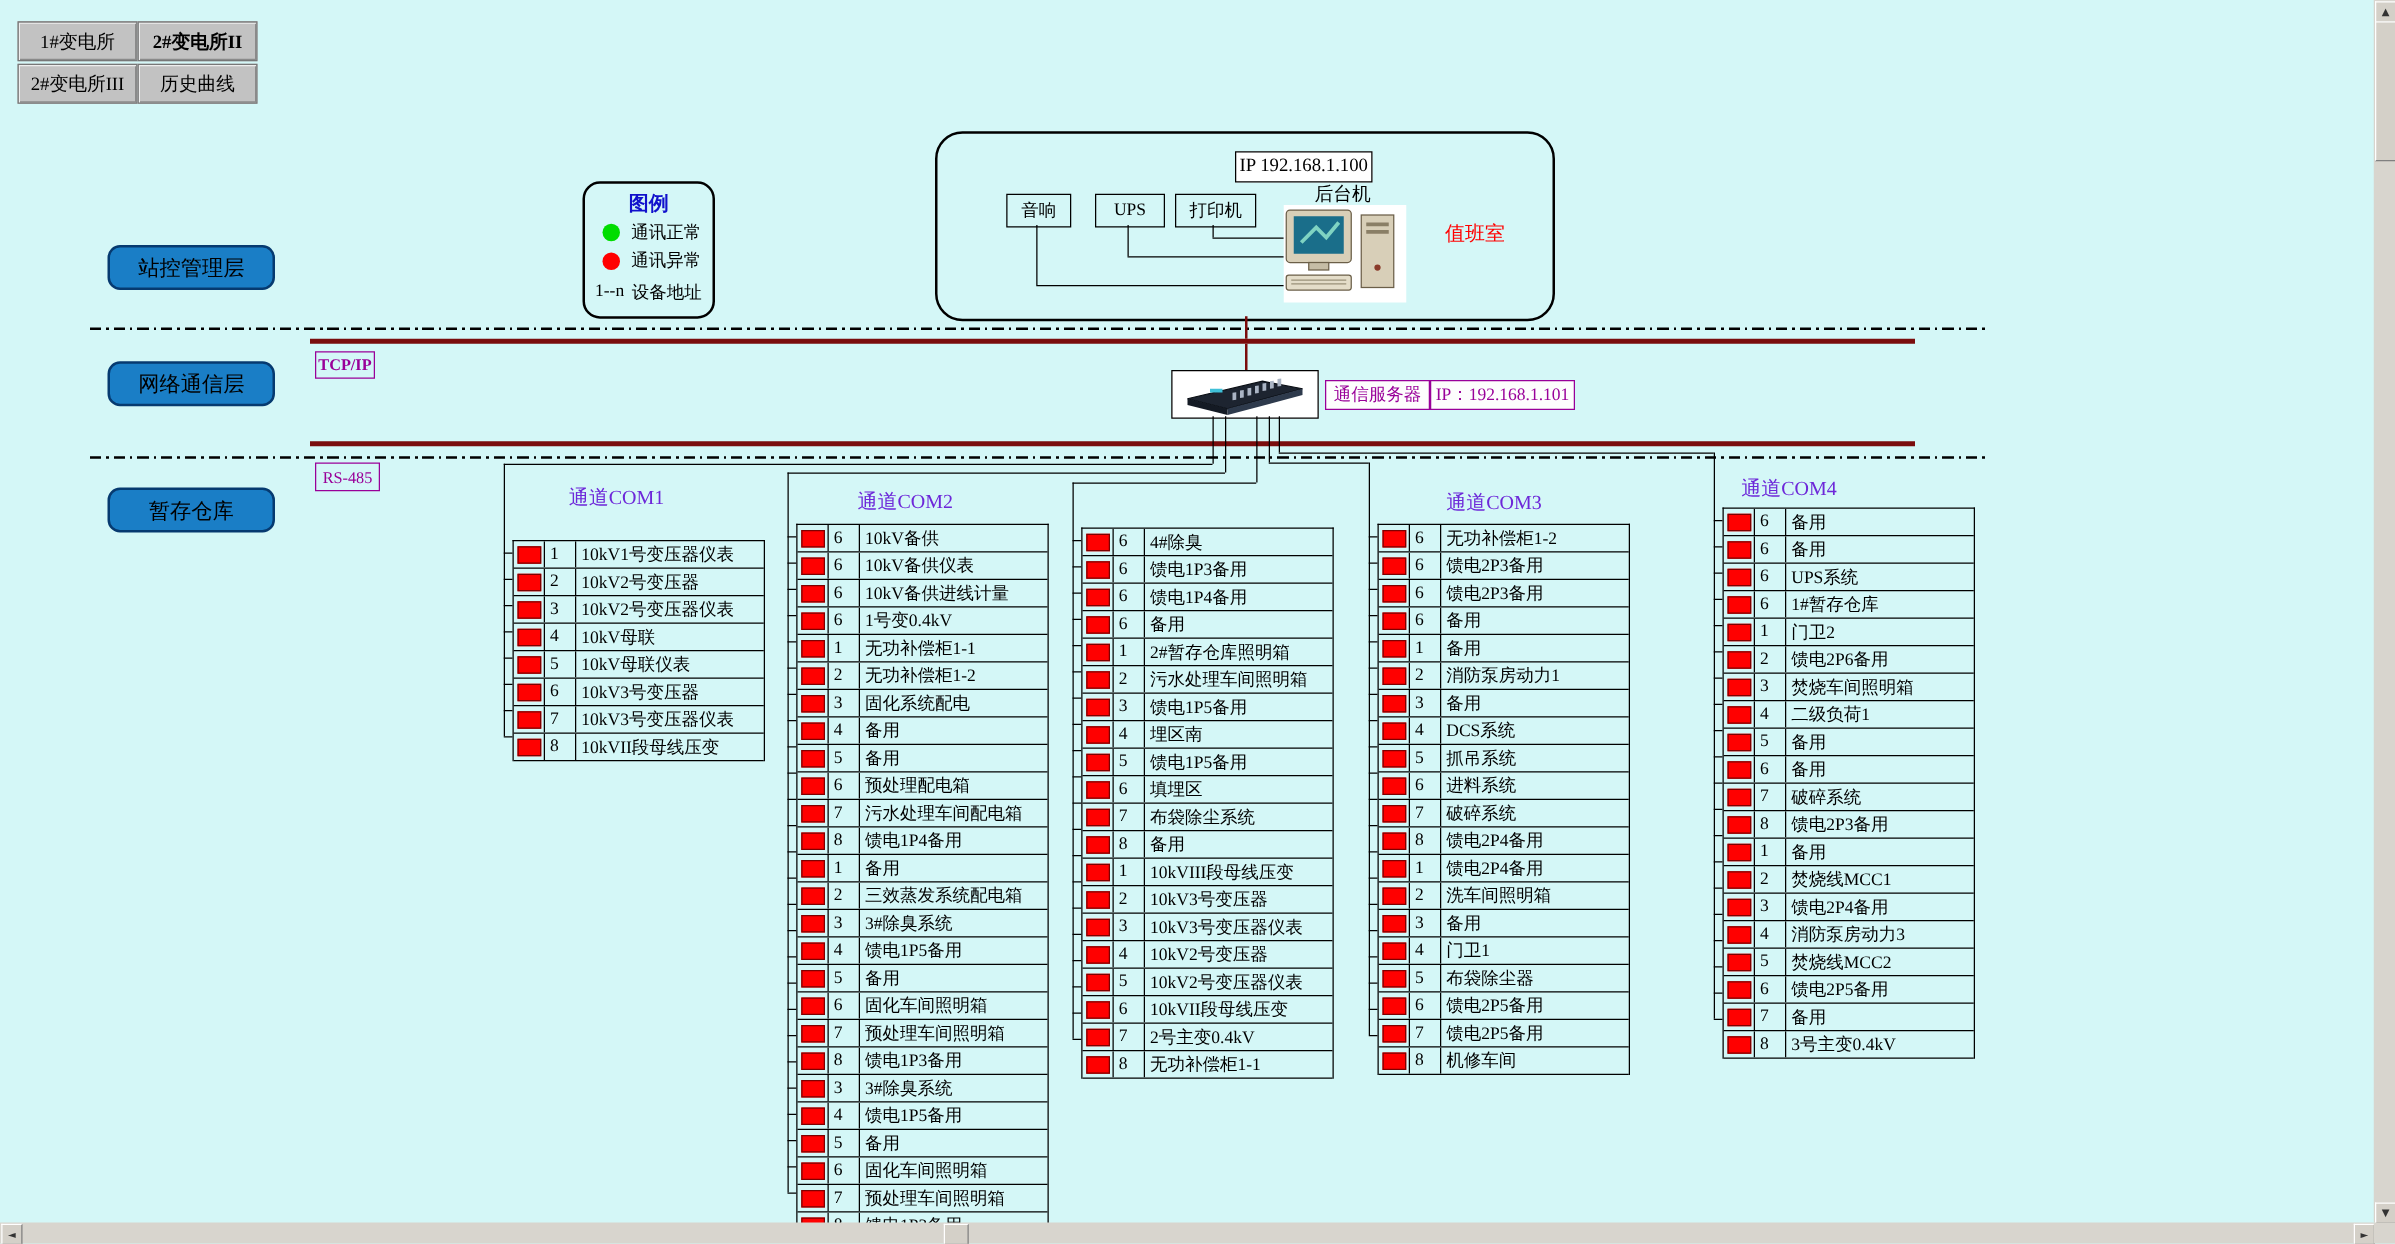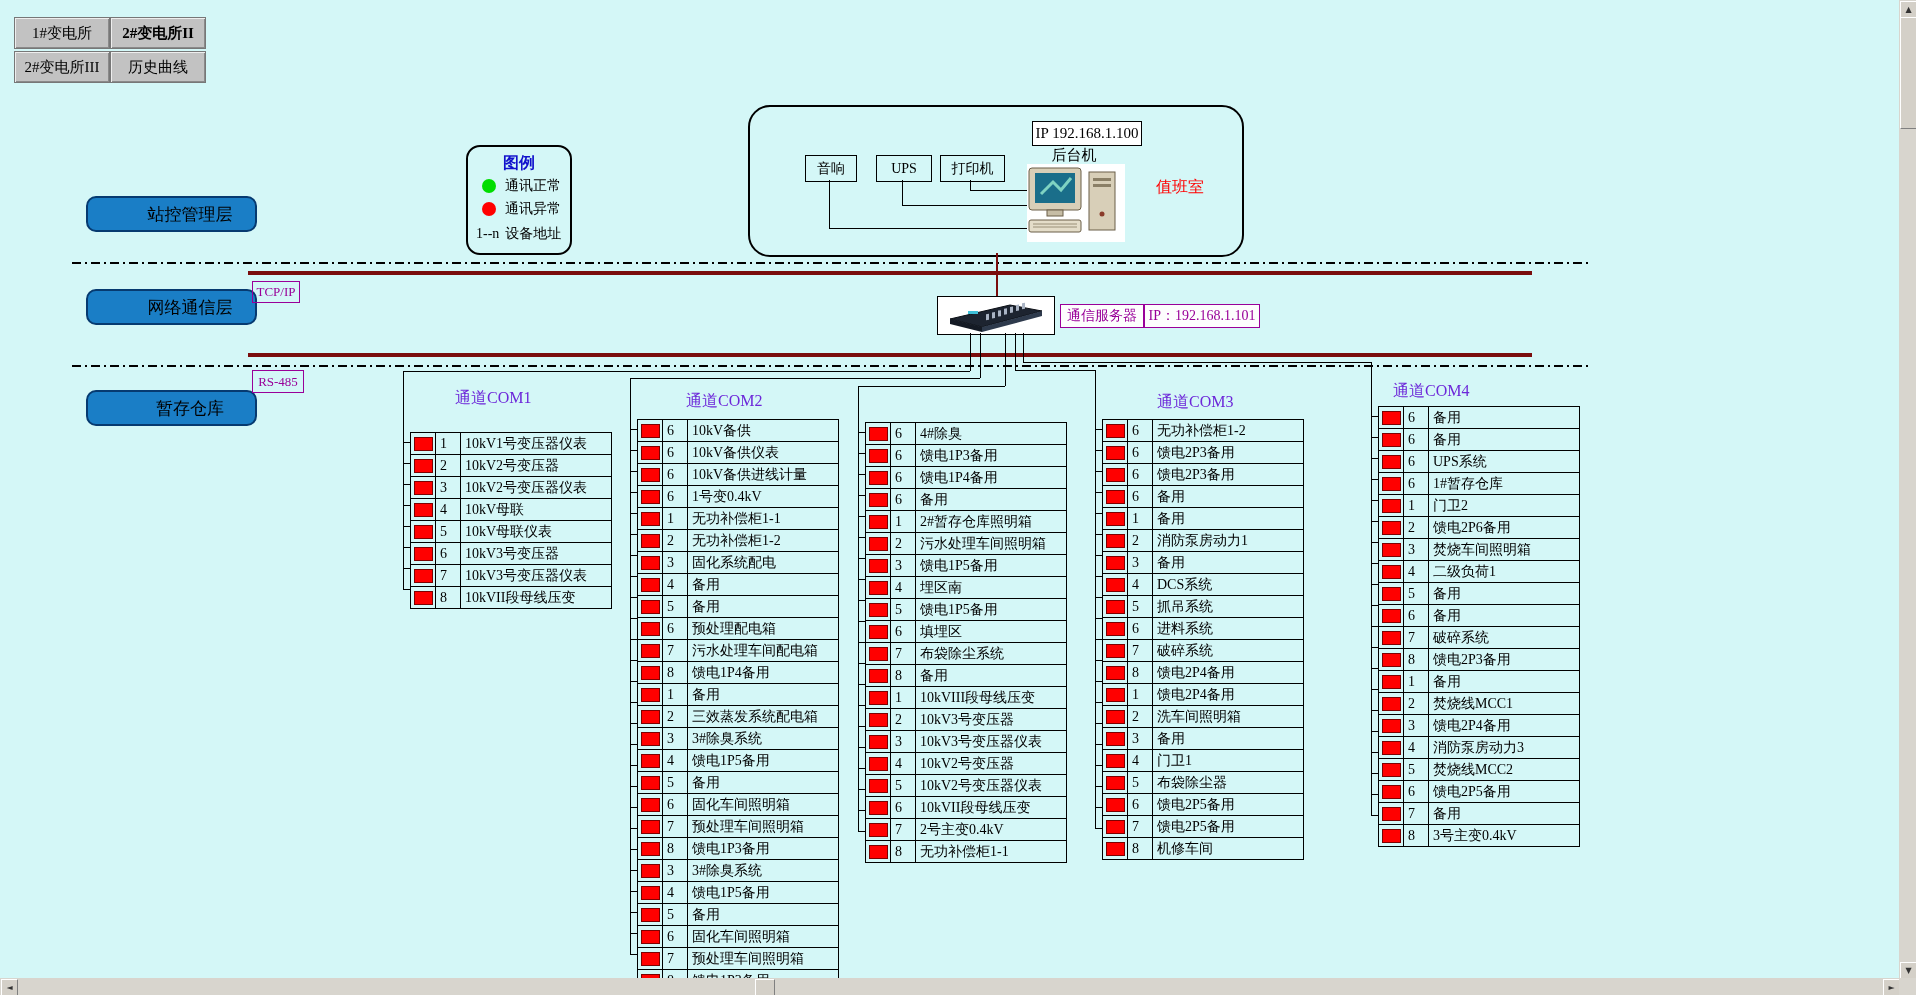--- a/index.html
+++ b/index.html
@@ -33,21 +33,21 @@
   .legend-title{position:absolute;left:0;top:6px;width:100%;text-align:center;
     color:#1111cc;font-weight:bold;font-size:16px;}
   .legend-row{position:absolute;left:14px;height:18px;display:flex;align-items:center;font-size:14px;}
   .legend-dot{width:14px;height:14px;border-radius:50%;margin-right:9px;}
   .legend-prefix{font-size:14px;margin-right:6px;}
   
   .layer-btn{
     position:absolute;left:86px;width:130px;height:32px;
     background:#1a7ec6;border:2px solid #063a70;border-radius:10px;
     display:flex;align-items:center;justify-content:center;
-    font-size:17px;color:#000;cursor:pointer;padding-left:37px;
+    font-size:17px;color:#000;cursor:pointer;
   }
   
   .dashdot{
     position:absolute;height:2px;
     background:repeating-linear-gradient(90deg,#000 0 9px,transparent 9px 13px,#000 13px 15px,transparent 15px 19px);
   }
   
   .busline{position:absolute;height:4px;background:#7a0d0d;}
   
   .pbox{
@@ -121,28 +121,28 @@
   <div class="layer-btn" style="top:196px;">站控管理层</div>
   <div class="layer-btn" style="top:289px;">网络通信层</div>
   <div class="layer-btn" style="top:390px;">暂存仓库</div>
 
   <div class="dashdot" style="left:72px;top:262px;width:1520px;"></div>
   <div class="dashdot" style="left:72px;top:365px;width:1520px;"></div>
 
   <div class="busline" style="left:248px;top:271px;width:1284px;"></div>
   <div class="busline" style="left:248px;top:353px;width:1284px;"></div>
 
-  <div class="pbox" style="left:252px;top:281px;width:46px;height:20px;">TCP/IP</div>
+  <div class="pbox" style="left:252px;top:281px;width:46px;height:20px;font-weight:bold;">TCP/IP</div>
   <div class="pbox" style="left:252px;top:370px;width:50px;height:21px;">RS-485</div>
 
   <div class="duty-box"></div>
   <div class="small-box" style="left:805px;top:155px;width:50px;height:25px;">音响</div>
   <div class="small-box" style="left:876px;top:155px;width:54px;height:25px;">UPS</div>
   <div class="small-box" style="left:940px;top:155px;width:63px;height:25px;">打印机</div>
-  <div class="ip-box" style="left:1032px;top:121px;width:108px;height:23px;">IP 192.168.1.100</div>
+  <div class="ip-box" style="left:988px;top:121px;width:108px;height:23px;">IP 192.168.1.100</div>
   <div class="plain-label" style="left:1028px;top:146px;width:92px;text-align:center;">后台机</div>
   <div class="red-label" style="left:1156px;top:177px;">值班室</div>
 
   <div class="ln" style="left:829px;top:180px;width:1px;height:48px;"></div>
   <div class="ln" style="left:829px;top:228px;width:198px;height:1px;"></div>
   <div class="ln" style="left:902px;top:180px;width:1px;height:25px;"></div>
   <div class="ln" style="left:902px;top:205px;width:125px;height:1px;"></div>
   <div class="ln" style="left:970px;top:180px;width:1px;height:10px;"></div>
   <div class="ln" style="left:970px;top:190px;width:57px;height:1px;"></div>
 

